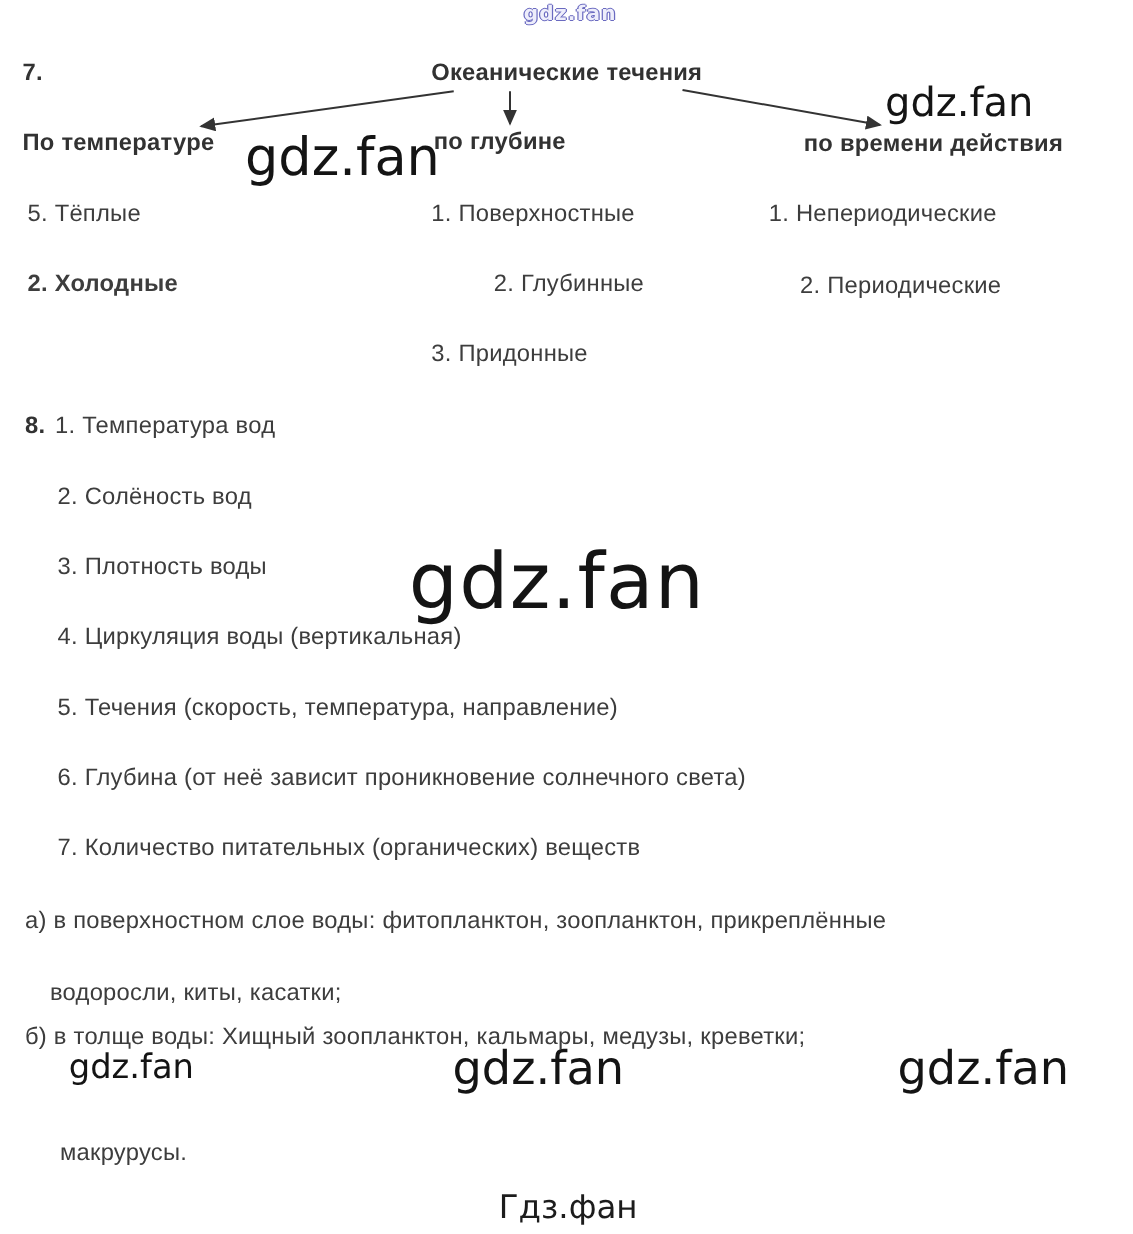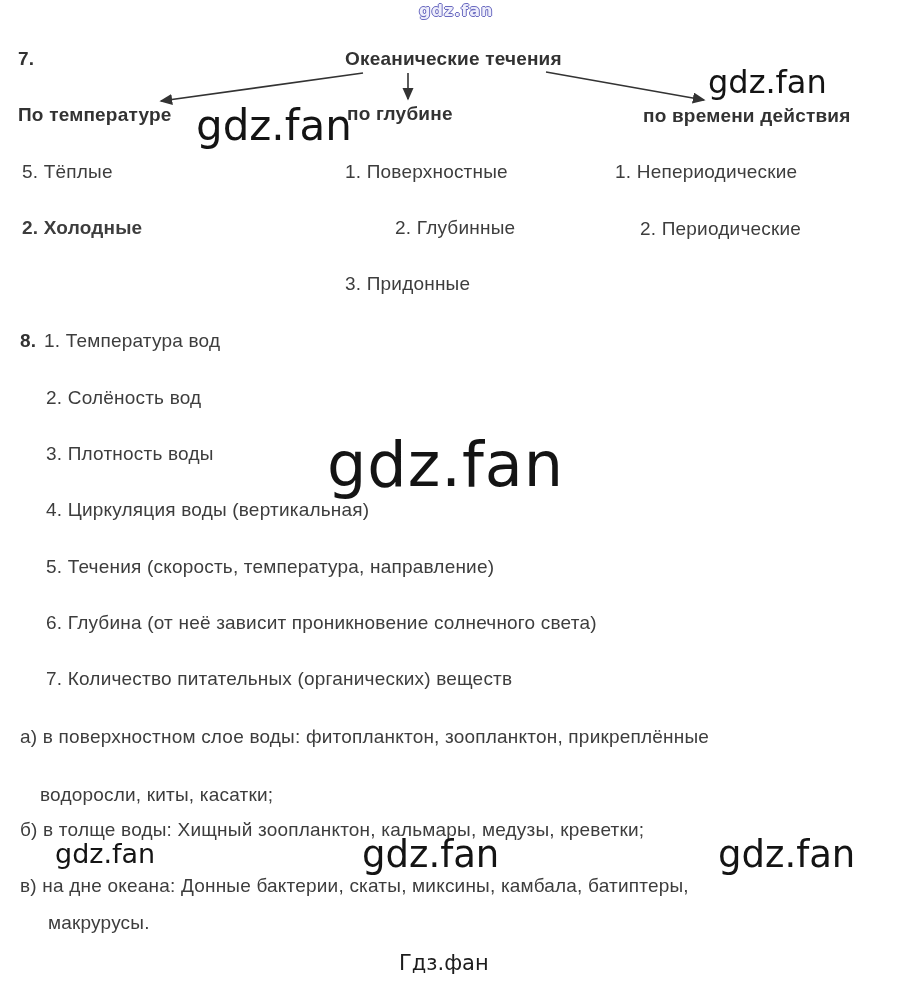--- a/index.html
+++ b/index.html
@@ -37,21 +37,21 @@
     text-shadow:-1px 0 #6a6ac0, 1px 0 #6a6ac0, 0 -1px #6a6ac0, 0 1px #6a6ac0;
   }
   .wm-hdr-left{font-size:42px;}
   .wm-hdr-right{font-size:32px;}
   .wm-center-big{font-size:62px;letter-spacing:1px;}
   .wm-bottom-sm{font-size:27px;}
   .wm-bottom-lg{font-size:37px;}
   .footer-brand{
     position:absolute;
     font-family:"DejaVu Sans",sans-serif;
-    font-size:21px;
+    font-size:26px;
     color:#1c1c1c;
     white-space:nowrap;
   }
   svg.arrows{position:absolute;left:0;top:0;}
 </style>
 </head>
 <body>
 
 <div class="page">
 
@@ -102,18 +102,17 @@
 
   <span class="txt" style="left:20px;top:726px;">а) в поверхностном слое воды: фитопланктон, зоопланктон, прикреплённые</span>
   <span class="txt" style="left:40px;top:763px;margin-top:21px;">водоросли, киты, касатки;</span>
 
   <span class="txt" style="left:20px;top:819px;">б) в толще воды: Хищный зоопланктон, кальмары, медузы, креветки;</span>
 
   <span class="wm wm-bottom-sm" style="left:55px;top:840px;">gdz.fan</span>
   <span class="wm wm-bottom-lg" style="left:362px;top:836px;">gdz.fan</span>
   <span class="wm wm-bottom-lg" style="left:718px;top:836px;">gdz.fan</span>
 
-  <span class="txt" style="left:20px;top:875px;">в) на дне океана: Донные бактерии, скаты, миксины, камбала, батиптеры,</span>
   <span class="txt" style="left:48px;top:912px;">макрурусы.</span>
 
   <span class="footer-brand" style="left:399px;top:951px;">Гдз.фан</span>
 
 </div>
 
 </body></html>

